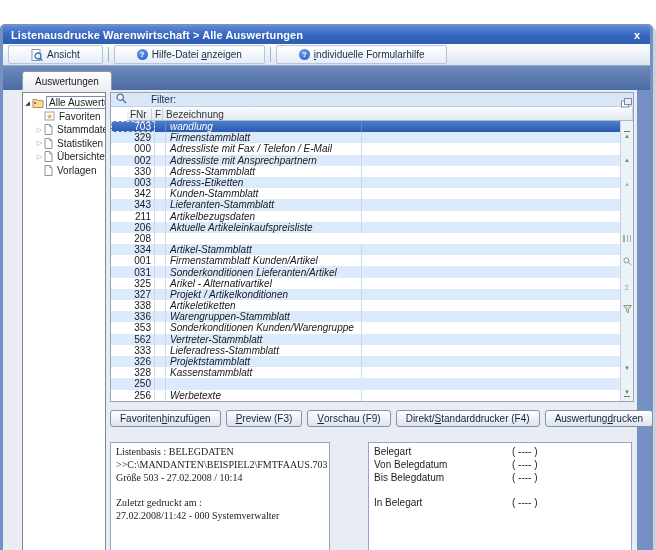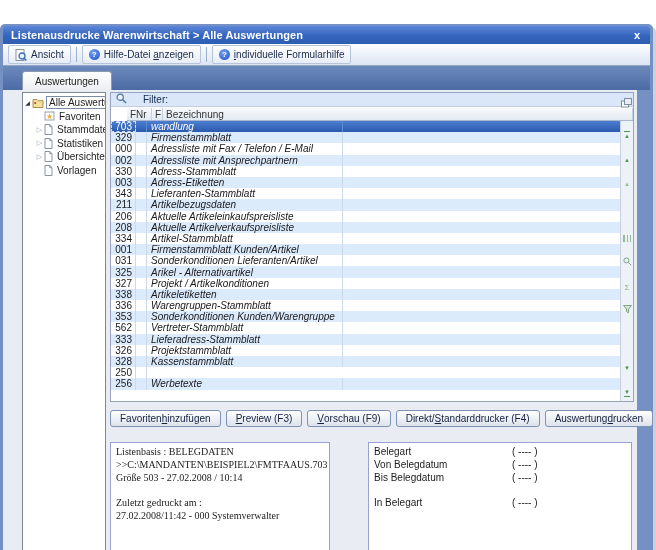--- a/index.html
+++ b/index.html
@@ -9,21 +9,21 @@
   
   .titlebar{position:absolute;left:3px;top:2px;width:647px;height:18px;
             background:linear-gradient(#5d87d8,#3465bd 55%,#2f5eb2);
             border-radius:4px 4px 0 0;display:flex;align-items:center;color:#fff;box-sizing:border-box;}
   .title{font-size:11px;font-weight:bold;padding-left:8px;white-space:nowrap;letter-spacing:.1px;}
   .close{margin-left:auto;padding-right:10px;font-size:11px;font-weight:bold;cursor:default;}
   
   .toolbar{position:absolute;left:3px;top:20px;width:647px;height:22px;
            background:linear-gradient(#fefefe,#dbe5f3);border-bottom:1px solid #93a6c4;
            display:flex;align-items:center;padding-left:5px;box-sizing:border-box;}
-  .tbtn{display:inline-flex;align-items:center;gap:4px;height:17px;padding:0 6px;
+  .tbtn{display:inline-flex;align-items:center;gap:4px;height:17px;padding:0 22px;
         border:1px solid #b6c3da;border-radius:2px;background:linear-gradient(#ffffff,#e7edf6);
         font-size:10px;color:#1c2b4a;white-space:nowrap;}
   .tsep{width:1px;height:15px;background:#9db0ca;margin:0 5px;}
   
   .tabband{position:absolute;left:3px;top:42px;width:647px;height:24px;
            background:linear-gradient(#6d8abd,#4b6ba4);}
   .tab{position:absolute;left:19px;bottom:0;height:19px;padding:0 12px;
        background:linear-gradient(#ffffff,#eceef2);border:1px solid #8b98ad;border-bottom:none;
        border-radius:3px 3px 0 0;font-size:10px;color:#222;display:flex;align-items:center;box-sizing:border-box;}
   
@@ -37,36 +37,36 @@
   .titem.ind1{padding-left:12px;}
   .exp{width:9px;flex:none;text-align:center;font-size:6px;color:#333;line-height:8px;}
   .exp.col{color:#8a99ad;font-size:7px;}
   .ticon{flex:none;margin-right:2px;display:inline-flex;align-items:center;}
   .tlabel{padding:0 2px;}
   .titem.selected .tlabel{border:1px solid #7c8ba6;background:#fff;}
   
   .grid{position:absolute;left:110px;top:68px;width:524px;height:310px;background:#fff;
         border:1px solid #96a3bb;box-sizing:border-box;}
   .filterrow{position:absolute;left:0;top:0;right:0;height:14px;background:#d9e7f8;
-             border-bottom:1px solid #c0cfe4;display:flex;align-items:center;gap:16px;
+             border-bottom:1px solid #c0cfe4;display:flex;align-items:center;gap:24px;
              padding-left:5px;font-size:10px;color:#122a52;box-sizing:border-box;}
   .headerrow{position:absolute;left:16px;top:15px;right:0;height:13px;
              background:linear-gradient(#f8fafc,#e3e9f2);border-bottom:1px solid #aab8cf;
              display:flex;font-size:10px;color:#333;box-sizing:border-box;}
   .h{display:flex;align-items:center;padding-left:3px;border-right:1px solid #c4cfdf;
      box-sizing:border-box;height:100%;overflow:hidden;}
   .h-0{width:25px;}.h-1{width:11px;}.h-2{flex:1;}
   .chooser{position:absolute;right:1px;top:1px;}
   .rowswrap{position:absolute;left:0;top:28px;right:0;bottom:0;}
   .rows{position:absolute;left:0;top:0;right:13px;bottom:0;background:#fff;overflow:hidden;}
   .r{display:flex;height:11.2px;align-items:center;font-size:10px;color:#18181c;line-height:11px;}
   .r:nth-child(even){background:#dcebfb;}
   .r.sel{background:linear-gradient(#4d7ecf,#2a5aae);color:#fff;}
   .c{box-sizing:border-box;height:100%;display:flex;align-items:center;overflow:hidden;white-space:nowrap;}
-  .c-fnr{width:25px;justify-content:flex-end;padding-right:3px;border-right:1px solid #cdd9ea;}
+  .c-fnr{width:44px;justify-content:flex-end;padding-right:3px;border-right:1px solid #cdd9ea;}
   .c-f{width:11px;border-right:1px solid #cdd9ea;}
   .c-bez{width:196px;padding-left:4px;border-right:1px solid #cdd9ea;font-style:italic;}
   .c-rest{flex:1;}
   .r.sel .c-fnr{outline:1px dashed #cfdcf4;outline-offset:-1px;border-right-color:#5d8ad3;}
   .r.sel .c-f,.r.sel .c-bez{border-right-color:#5d8ad3;}
   .strip{position:absolute;top:0;right:0;bottom:0;width:13px;background:#edf1f8;
          border-left:1px solid #c6d0e0;display:flex;flex-direction:column;align-items:center;
          box-sizing:border-box;padding:3px 0;}
   .sgroup{display:flex;flex-direction:column;align-items:center;gap:6px;}
   .sg-mid{margin:auto 0;}
@@ -260,41 +260,46 @@
             <span class="c c-bez">Adress-Stammblatt</span>
             <span class="c c-rest"></span>
           </div>
           <div class="r">
             <span class="c c-fnr">003</span>
             <span class="c c-f"></span>
             <span class="c c-bez">Adress-Etiketten</span>
             <span class="c c-rest"></span>
           </div>
           <div class="r">
+            <span class="c c-fnr">342</span>
+            <span class="c c-f"></span>
+            <span class="c c-bez">Kunden-Stammblatt</span>
+            <span class="c c-rest"></span>
+          </div>
+          <div class="r">
             <span class="c c-fnr">343</span>
             <span class="c c-f"></span>
             <span class="c c-bez">Lieferanten-Stammblatt</span>
             <span class="c c-rest"></span>
           </div>
           <div class="r">
             <span class="c c-fnr">211</span>
             <span class="c c-f"></span>
             <span class="c c-bez">Artikelbezugsdaten</span>
             <span class="c c-rest"></span>
           </div>
           <div class="r">
             <span class="c c-fnr">206</span>
             <span class="c c-f"></span>
             <span class="c c-bez">Aktuelle Artikeleinkaufspreisliste</span>
             <span class="c c-rest"></span>
           </div>
           <div class="r">
             <span class="c c-fnr">208</span>
             <span class="c c-f"></span>
-            <span class="c c-bez">Aktuelle Artikelverkaufspreisliste</span>
             <span class="c c-rest"></span>
           </div>
           <div class="r">
             <span class="c c-fnr">334</span>
             <span class="c c-f"></span>
             <span class="c c-bez">Artikel-Stammblatt</span>
             <span class="c c-rest"></span>
           </div>
           <div class="r">
             <span class="c c-fnr">001</span>

